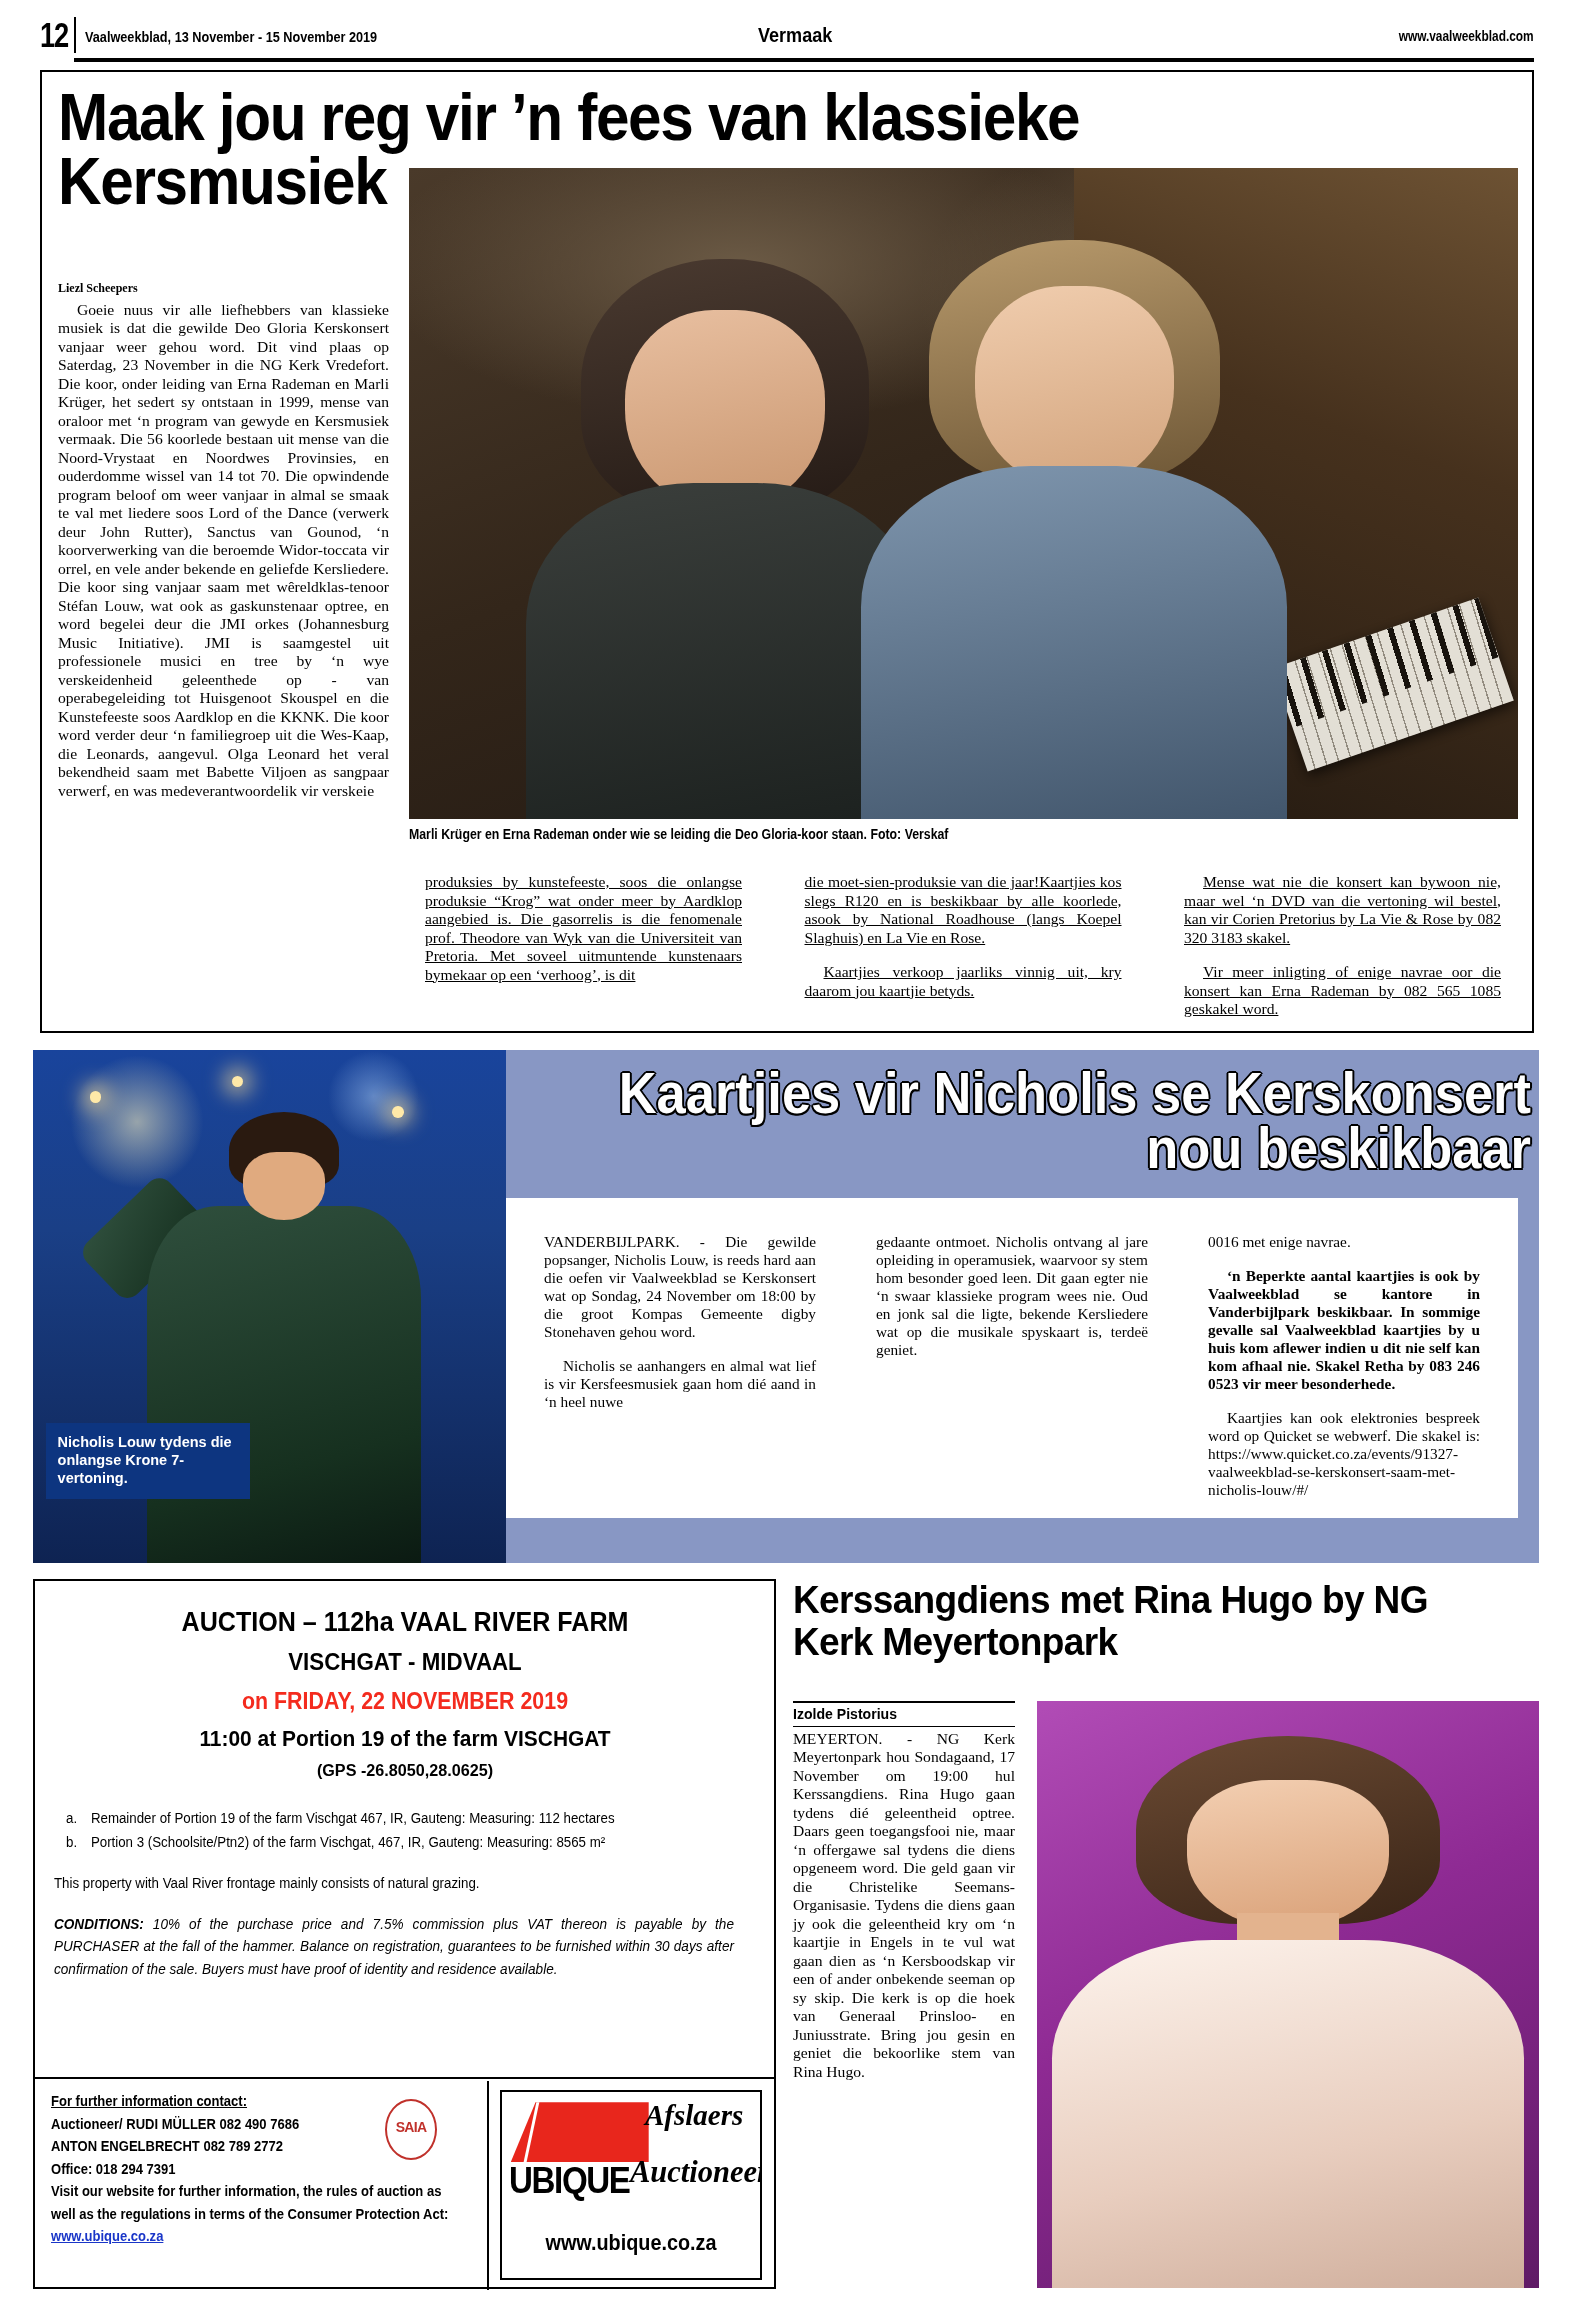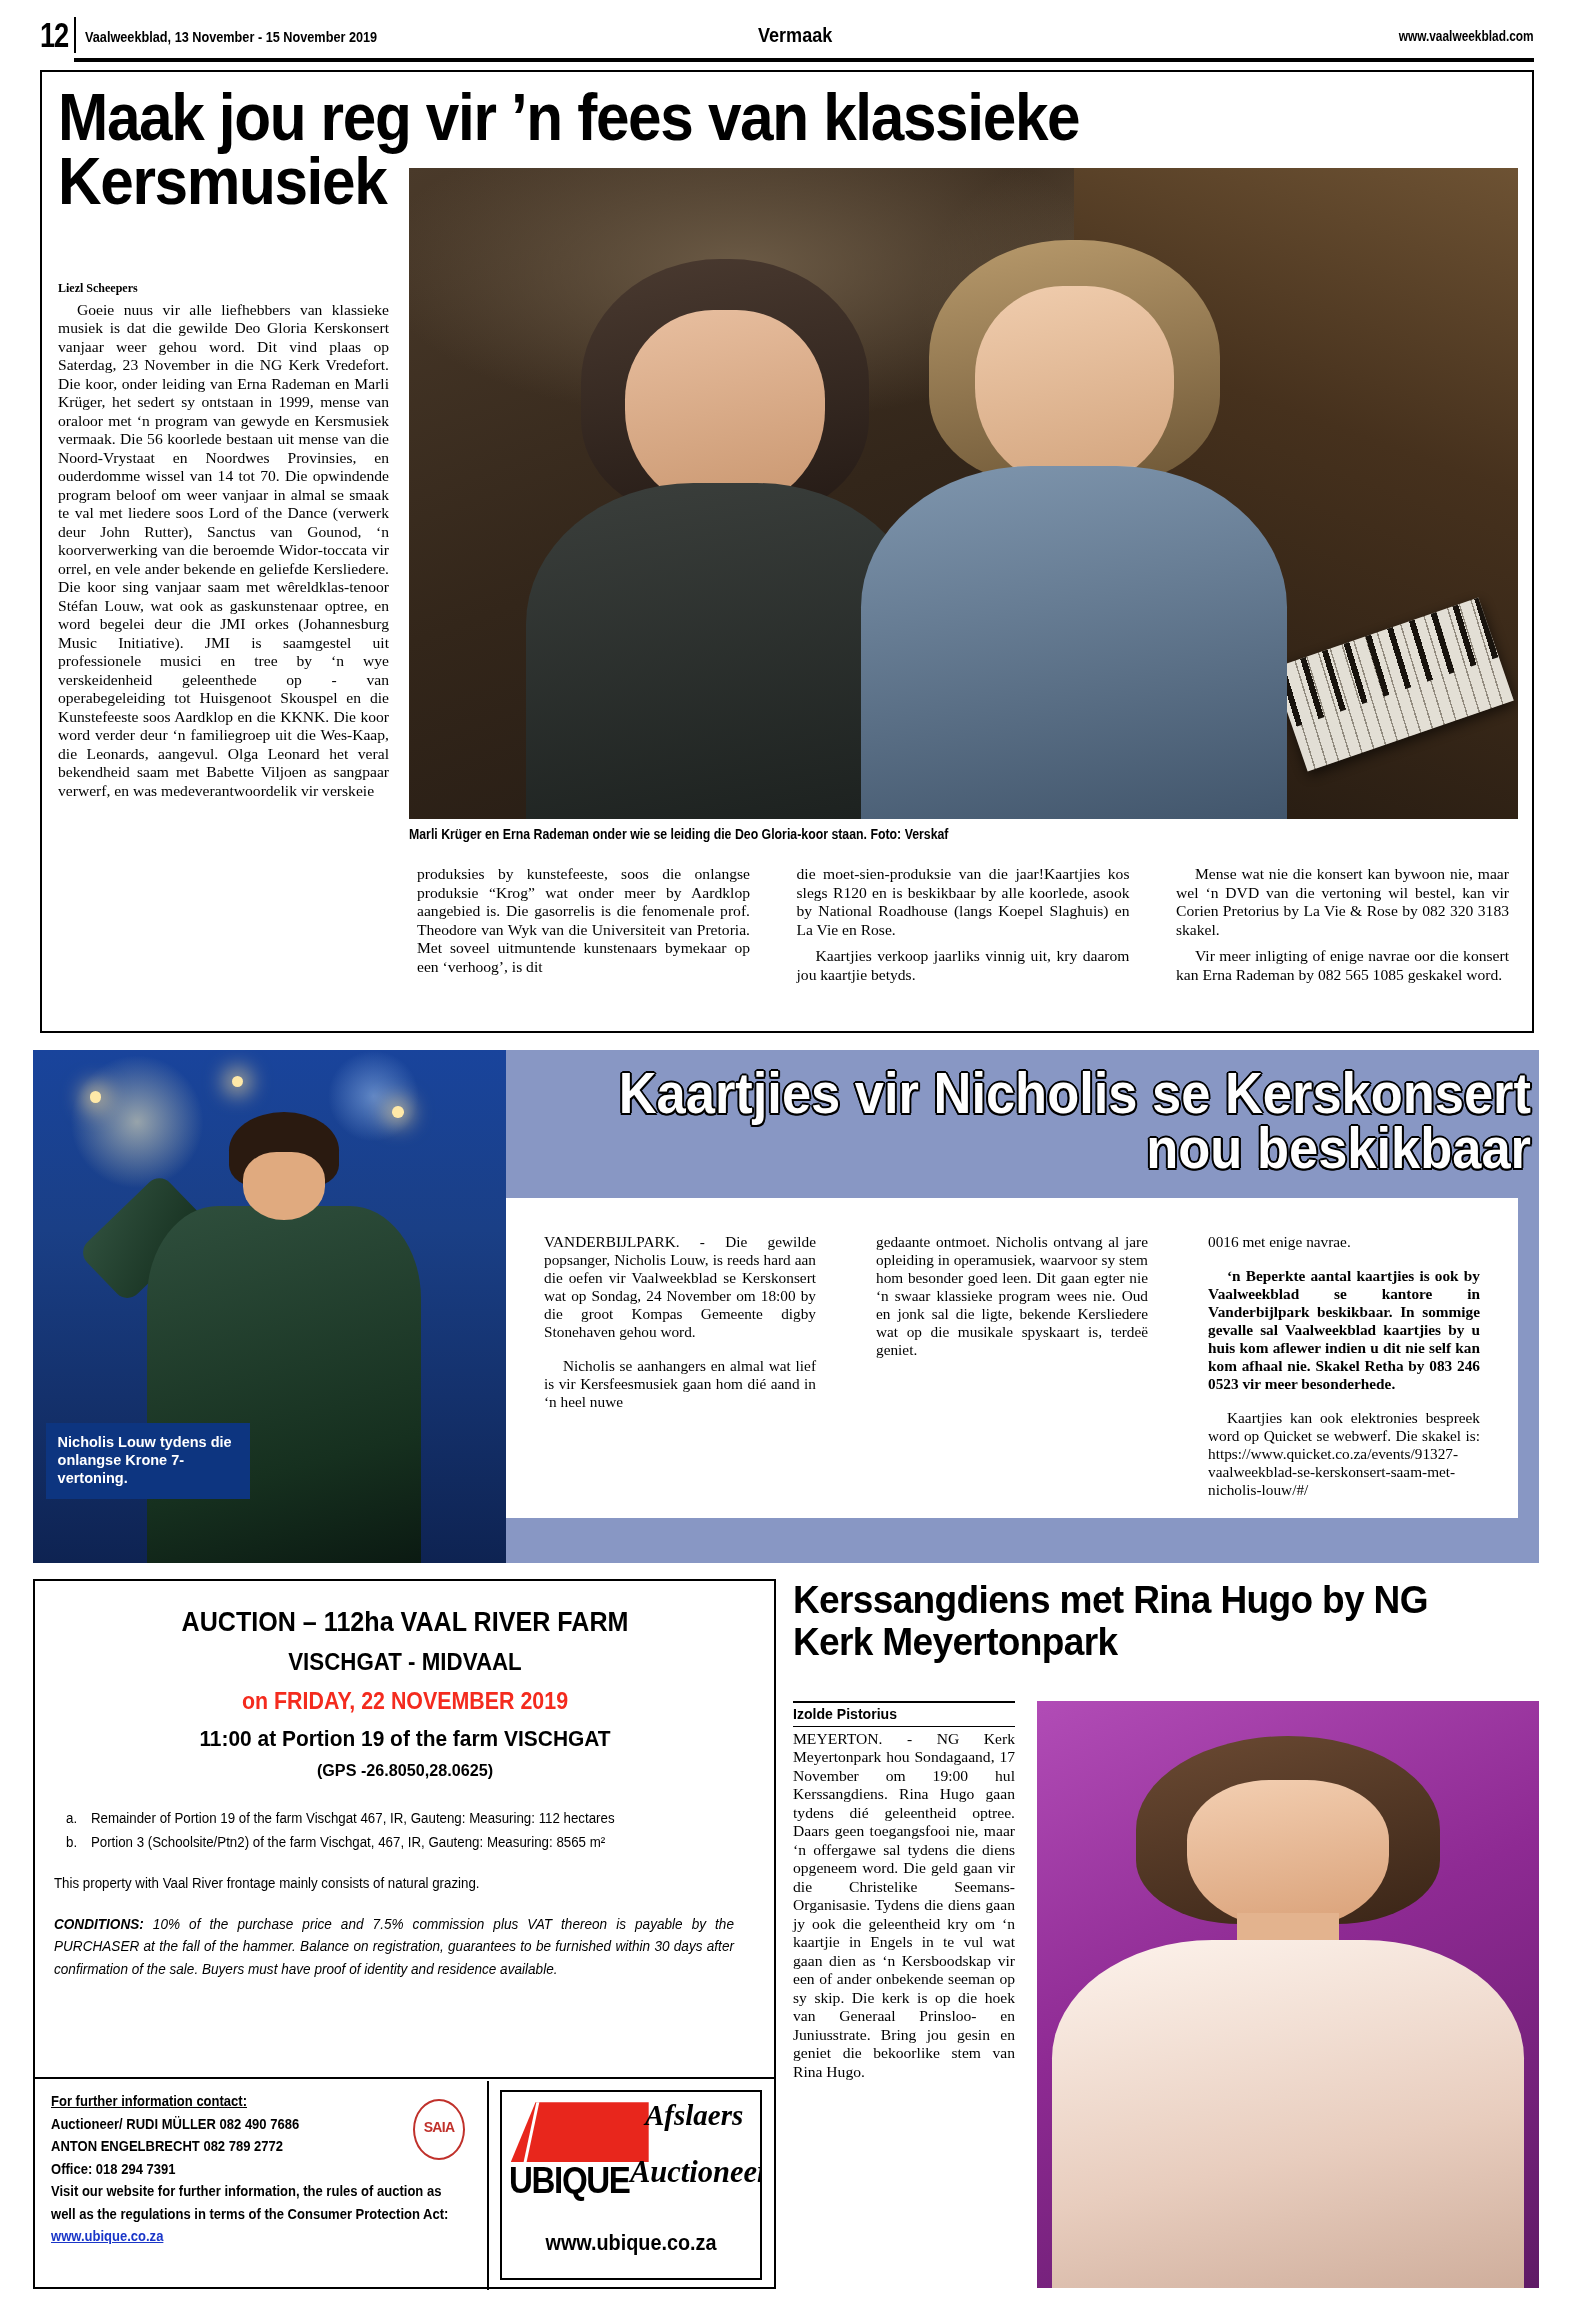--- a/index.html
+++ b/index.html
@@ -72,21 +72,21 @@
             transform:scaleX(.88);transform-origin:left top;white-space:nowrap;}
 
   .art1-c1{position:absolute;left:16px;top:205px;width:331px;
            font-size:15.6px;line-height:18.5px;text-align:justify;}
   .art1-byline{font-family:"Liberation Serif",serif;font-weight:bold;font-size:12px;
                line-height:22px;margin:0 0 1.5px 0;}
   .art1-c1 p{margin:0;text-indent:19px;}
   .art1-bot{position:absolute;left:367px;top:785px;width:1112px;
             display:flex;gap:30.5px;}
   .art1-bot .col{width:349px;font-size:15.6px;line-height:18.5px;text-align:justify;}
-  .art1-bot .col p{margin:8px;text-indent:19px;}
+  .art1-bot .col p{margin:16px;text-indent:19px;text-decoration:underline;}
   .art1-bot .col p.first{text-indent:0;}
 
   
   .art2{position:absolute;left:33px;top:1050px;width:1506px;height:513px;
         background:#8897c4;overflow:hidden;}
   .art2-photo{position:absolute;left:0;top:0;width:473px;height:513px;overflow:hidden;}
   .p2-bg{position:absolute;inset:0;
          background:
            radial-gradient(circle 95px at 22% 14%, rgba(255,244,190,.55) 0%, transparent 70%),
            radial-gradient(circle 65px at 72% 9%, rgba(180,215,255,.45) 0%, transparent 70%),
@@ -142,21 +142,21 @@
   .ad-note{margin:20.4px 17.4px 0 19px;font-size:14px;transform:scaleX(.95);
            transform-origin:left top;}
   .ad-cond{margin:22px 19px 0 19px;font-size:14px;line-height:22.5px;
            font-style:italic;text-align:justify;transform:scaleX(.97);transform-origin:left top;}
   .ad-cond b{font-style:italic;}
   .ad-sep{position:absolute;left:0;top:496px;width:100%;height:2.2px;background:#000;}
   .ad-contact{position:absolute;left:16px;top:509px;width:436px;font-size:14px;line-height:22.5px;
               font-weight:bold;transform:scaleX(.93);transform-origin:left top;}
   .ad-contact .u{text-decoration:underline;}
   .ad-contact .lnk{color:#1a36c8;text-decoration:underline;font-weight:bold;}
-  .ad-seal{position:absolute;left:378px;top:518px;width:52px;height:61px;}
+  .ad-seal{position:absolute;left:350px;top:518px;width:52px;height:61px;}
   .ad-seal .ov{position:absolute;inset:0;border:2.2px solid #c0312b;border-radius:50%;
                background:#fff;}
   .ad-seal .txt{position:absolute;left:0;top:32%;width:100%;text-align:center;
                 color:#c0312b;font-weight:bold;font-size:14px;letter-spacing:-0.7px;}
   .ad-divv{position:absolute;left:452px;top:500px;width:2.2px;height:209px;background:#000;}
   .ad-logo{position:absolute;left:465px;top:509px;width:262px;height:190px;
            border:2.9px solid #000;box-sizing:border-box;background:#fff;overflow:hidden;}
   .lg-roof{position:absolute;left:8.7px;top:10.2px;width:138px;height:60px;
            background:#e8261c;clip-path:polygon(18% 0%,100% 0%,100% 100%,0% 100%);}
   .lg-roof::after{content:"";position:absolute;left:14%;top:0;width:2.9px;height:100%;

